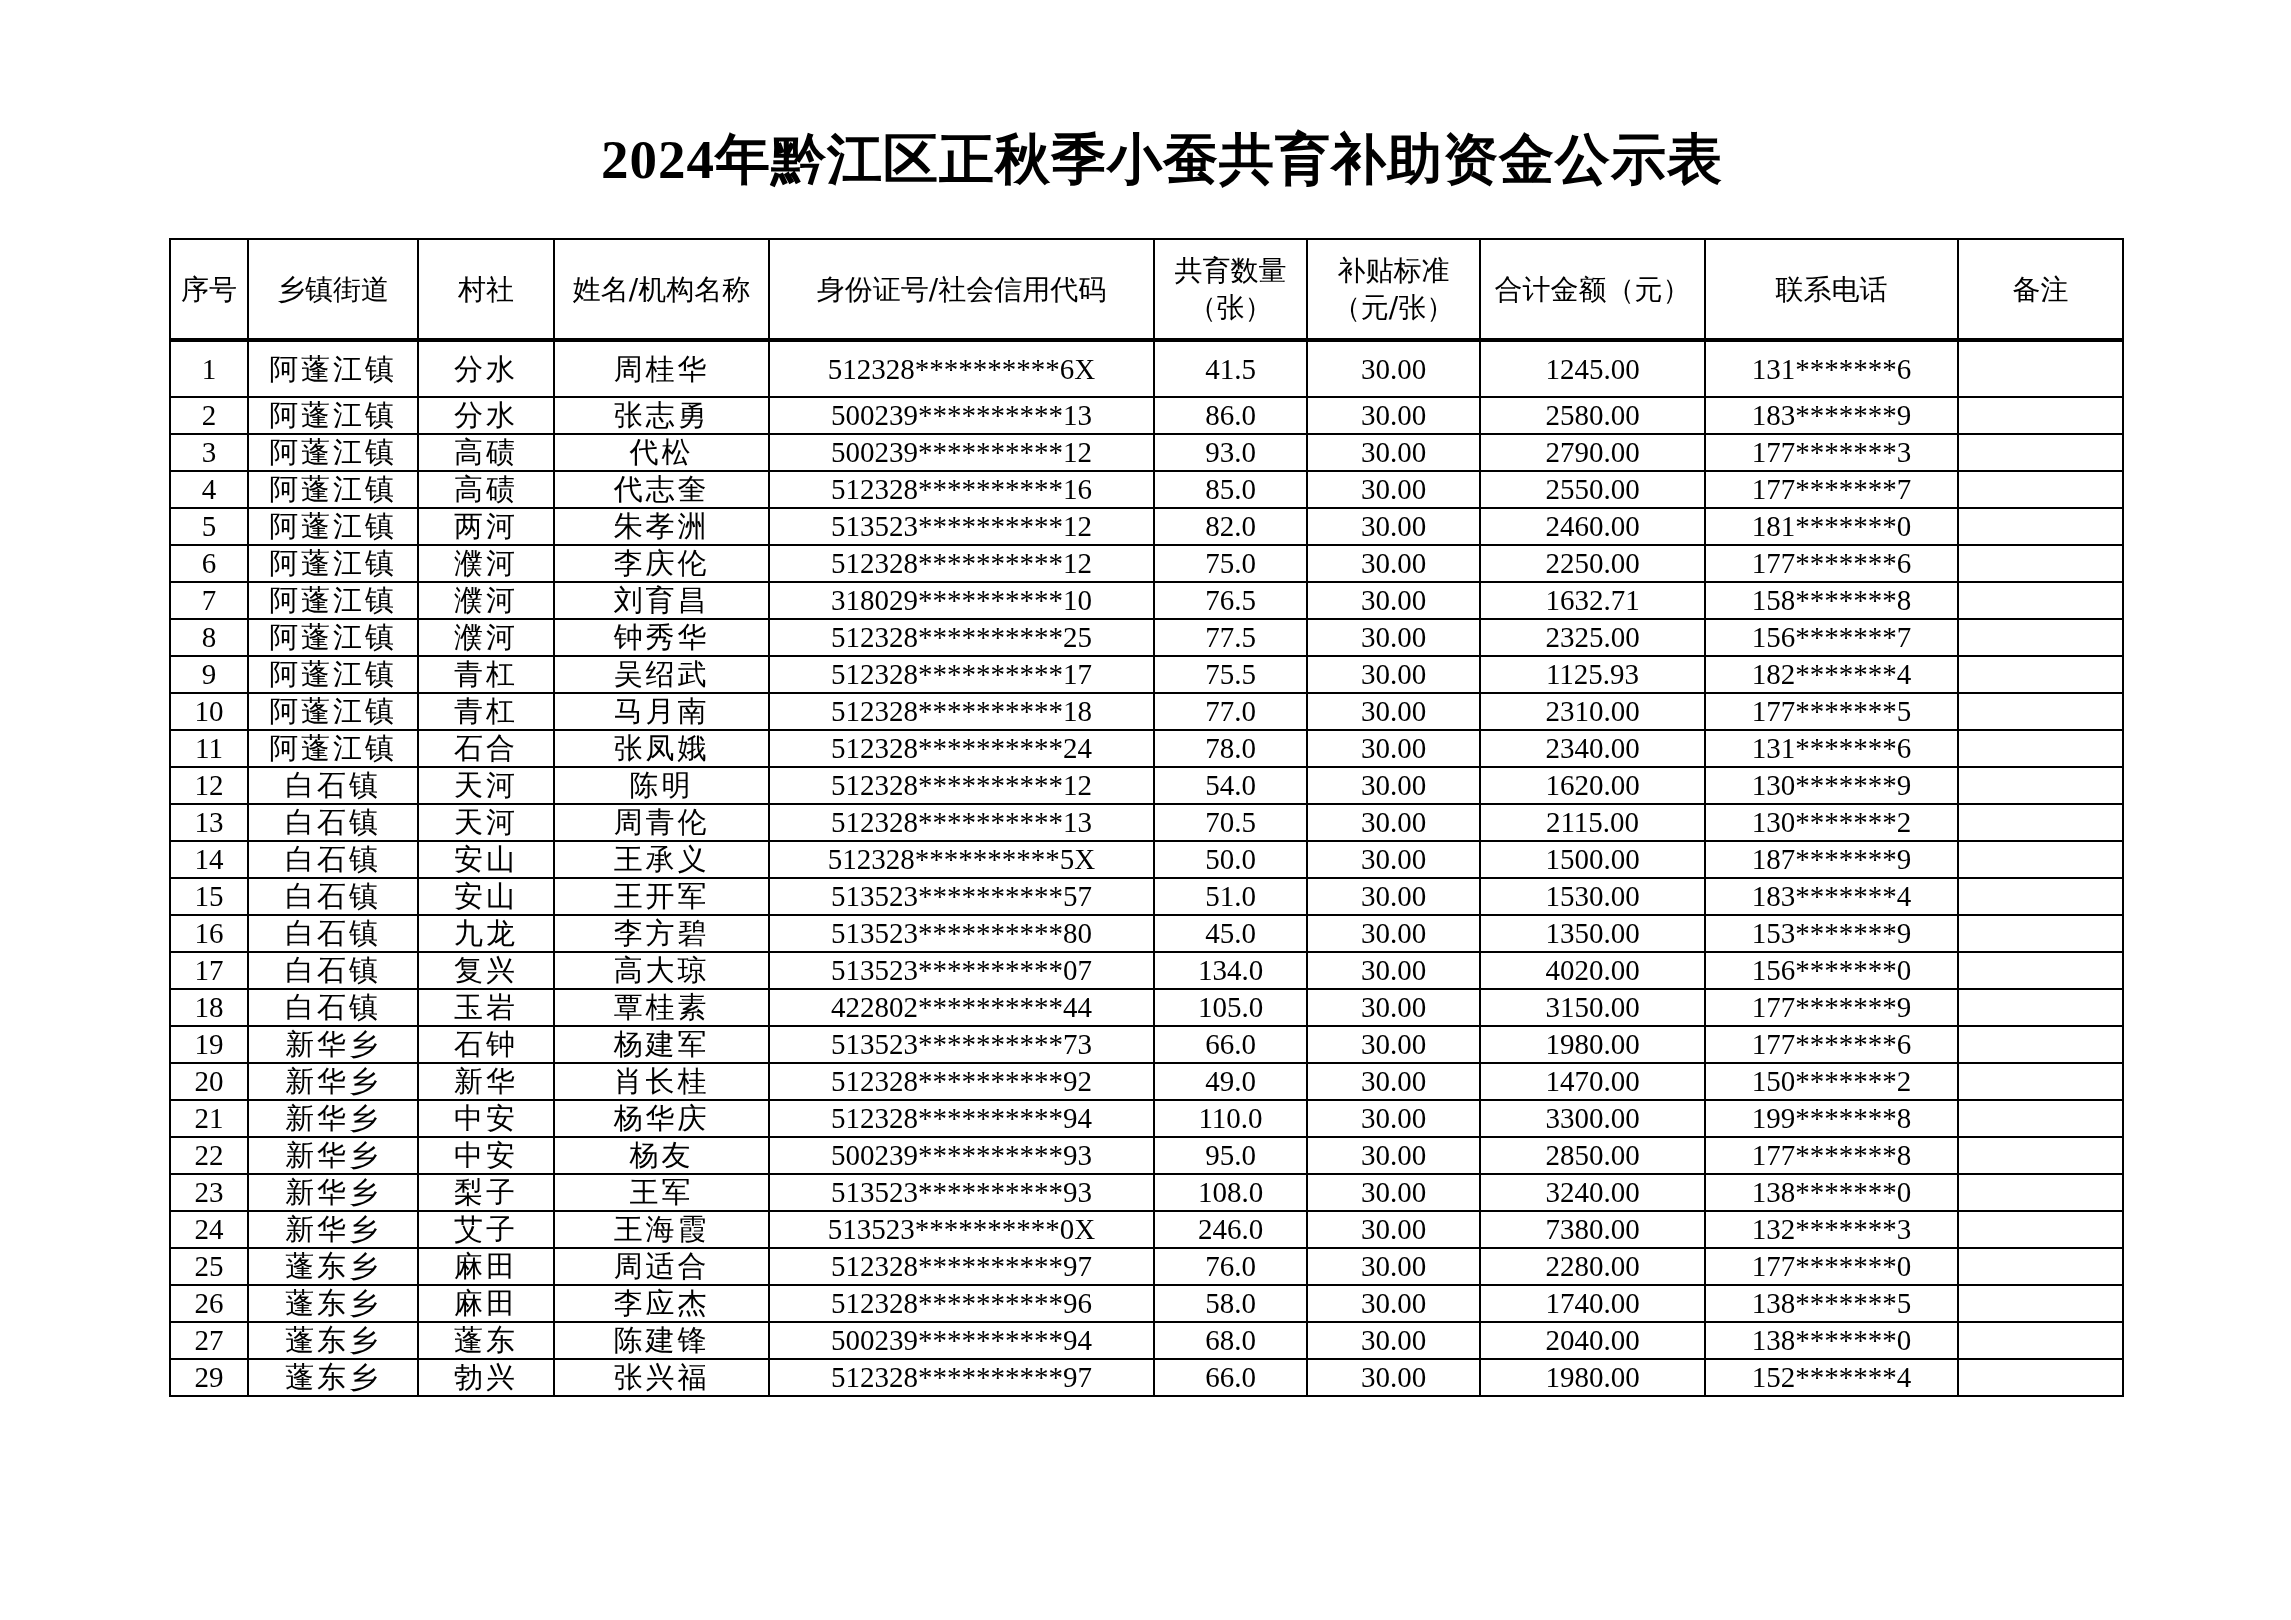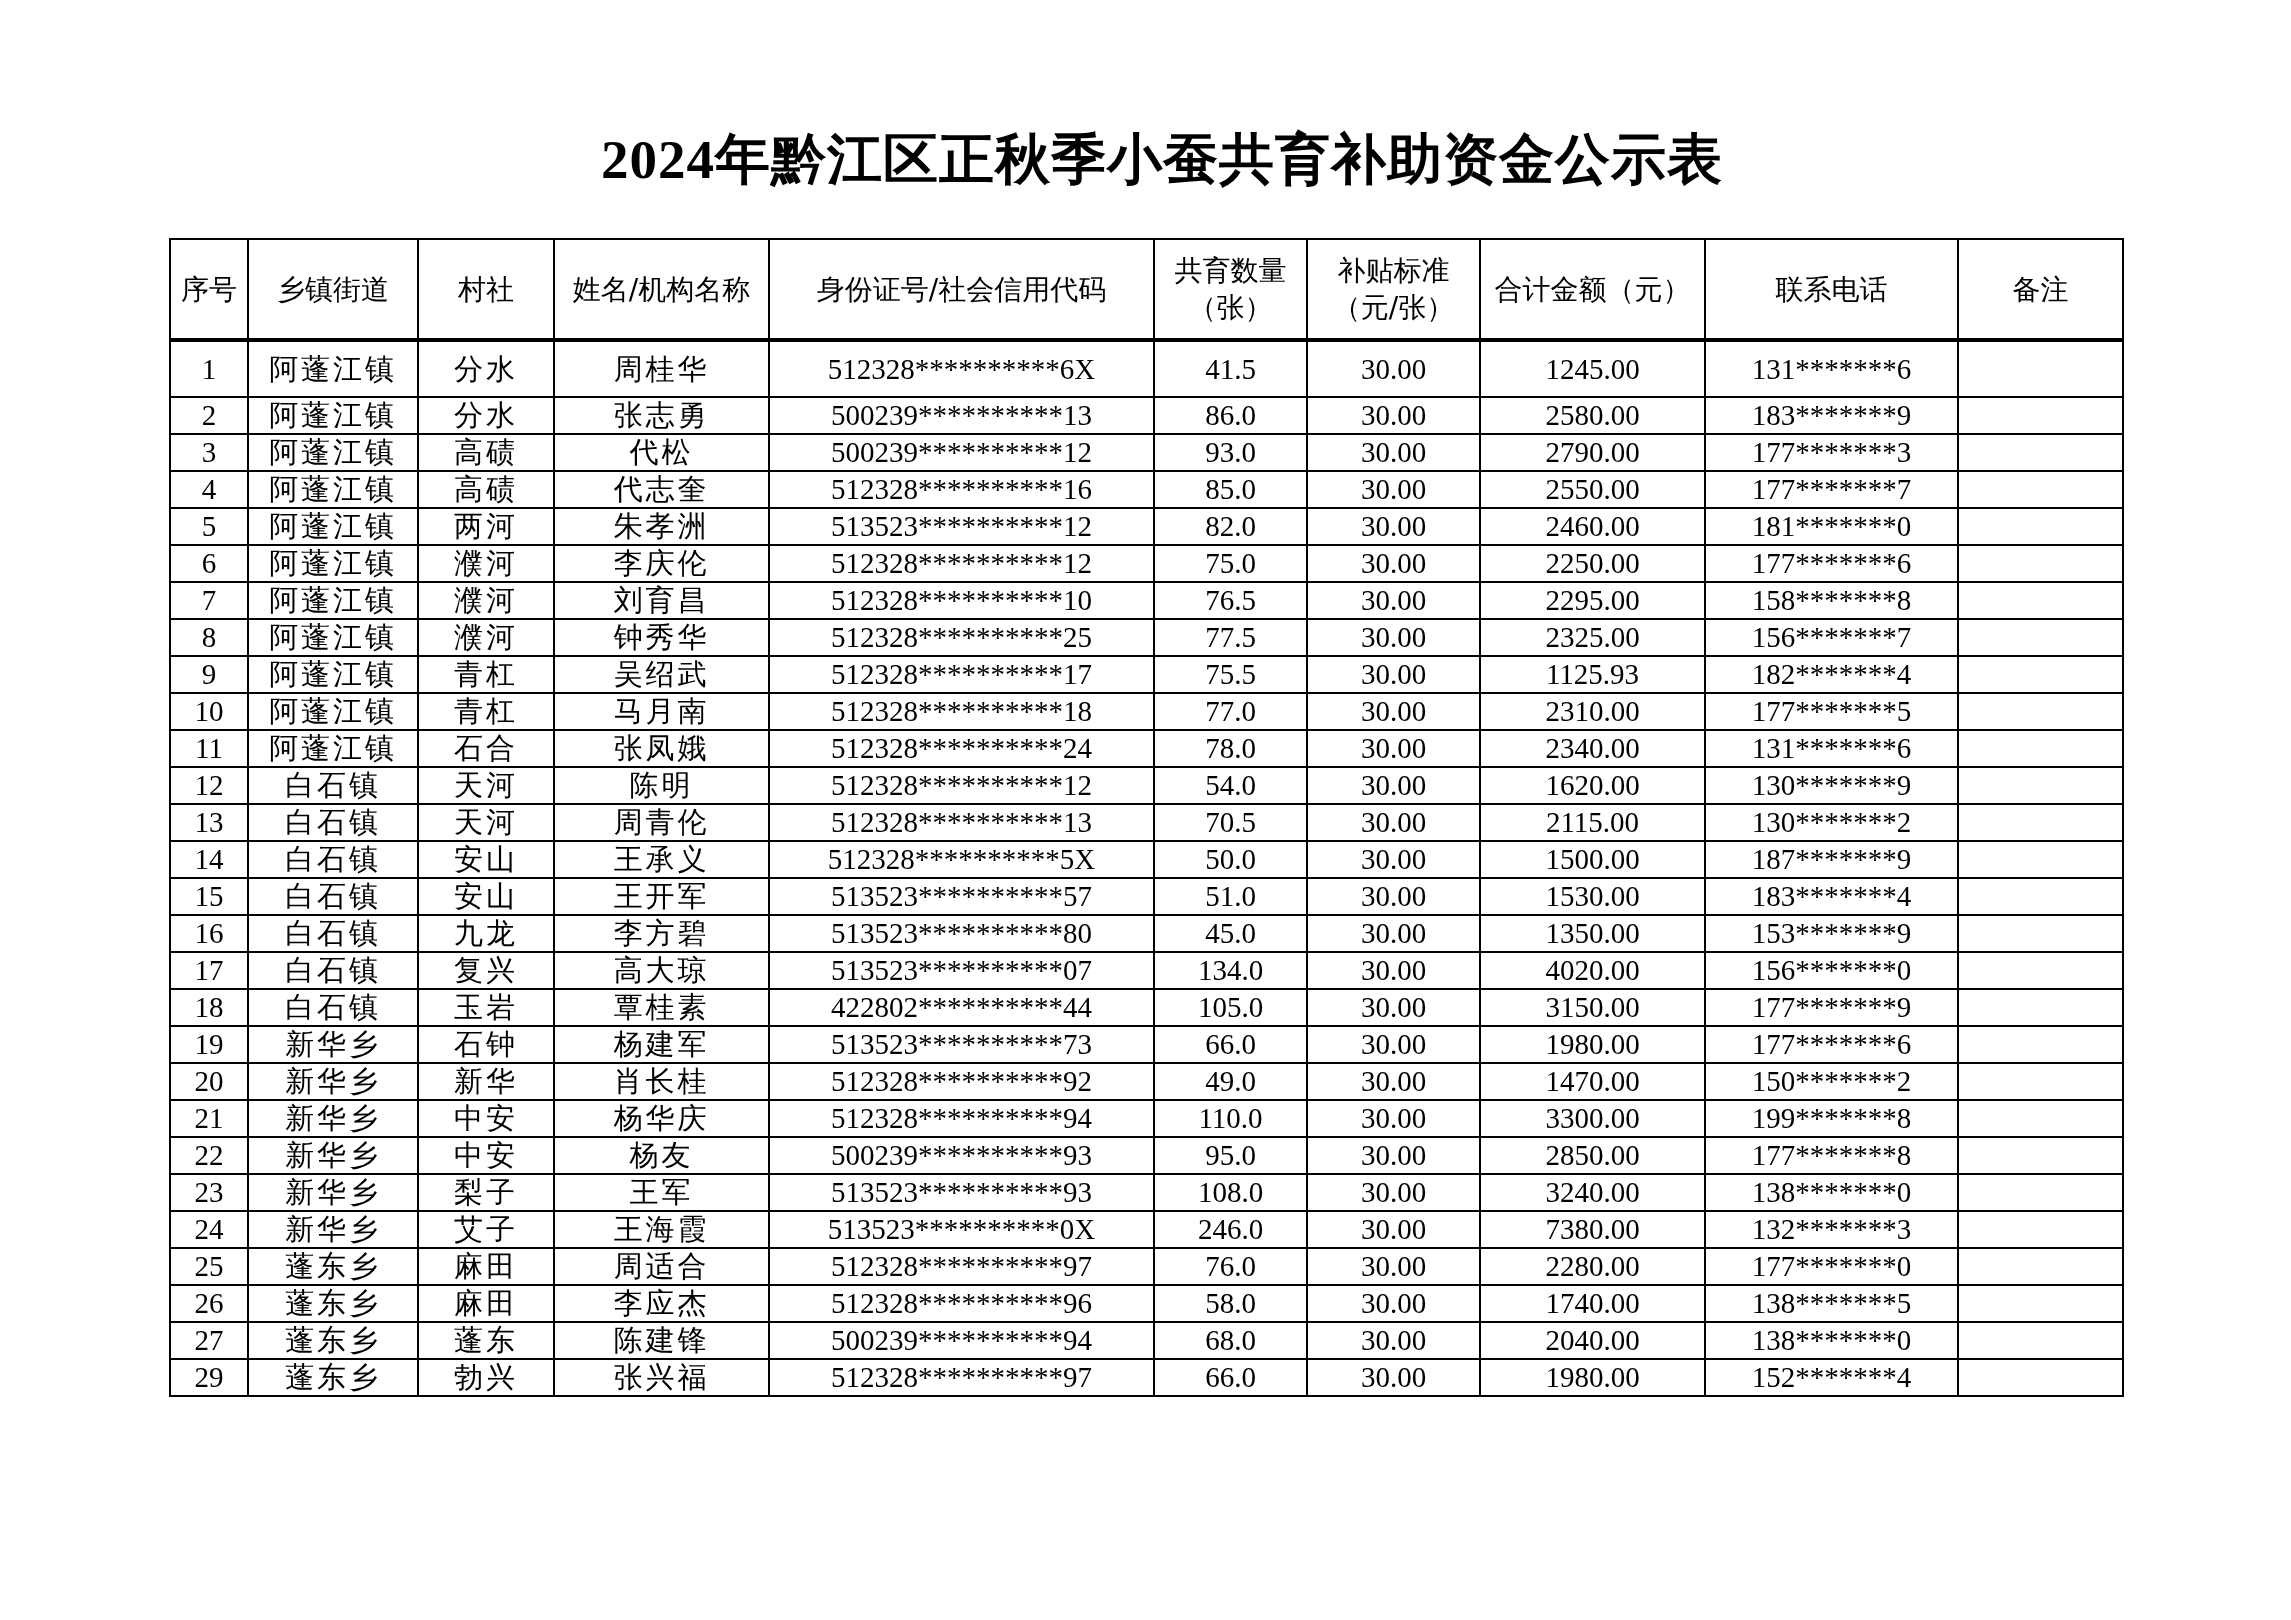--- a/index.html
+++ b/index.html
@@ -123,24 +123,24 @@
         <td class="num">30.00</td>
         <td class="num">2250.00</td>
         <td class="num">177*******6</td>
         <td class="num"></td>
       </tr>
       <tr>
         <td class="num">7</td>
         <td class="cn">阿蓬江镇</td>
         <td class="cn">濮河</td>
         <td class="cn">刘育昌</td>
-        <td class="num">512328**********10</td>
+        <td class="num">318029**********10</td>
         <td class="num">76.5</td>
         <td class="num">30.00</td>
-        <td class="num">2295.00</td>
+        <td class="num">1632.71</td>
         <td class="num">158*******8</td>
         <td class="num"></td>
       </tr>
       <tr>
         <td class="num">8</td>
         <td class="cn">阿蓬江镇</td>
         <td class="cn">濮河</td>
         <td class="cn">钟秀华</td>
         <td class="num">512328**********25</td>
         <td class="num">77.5</td>

